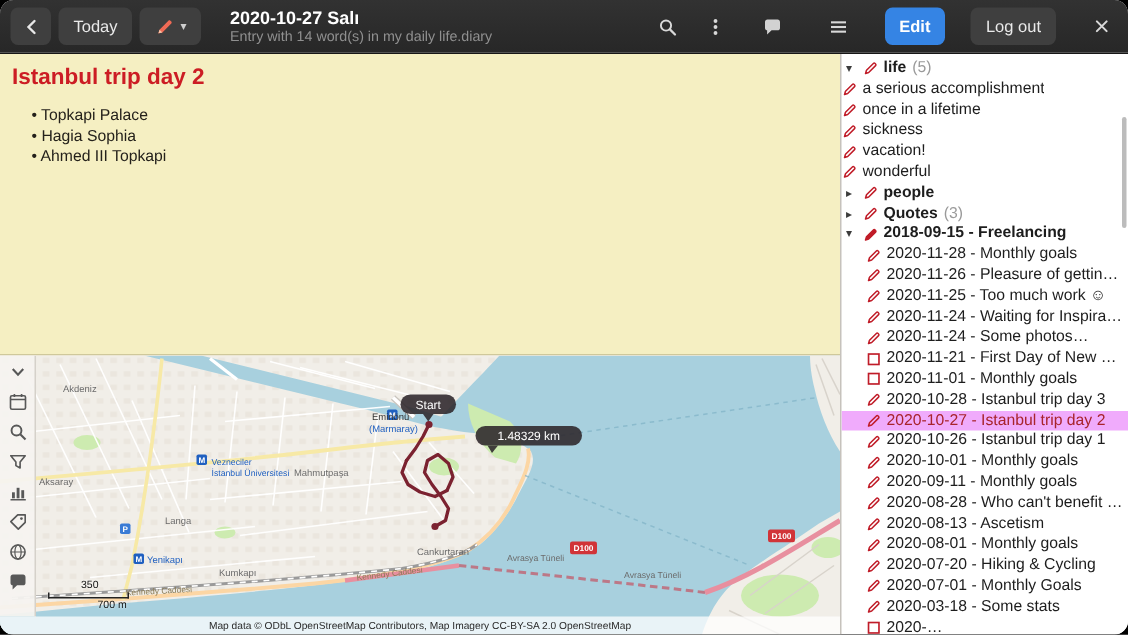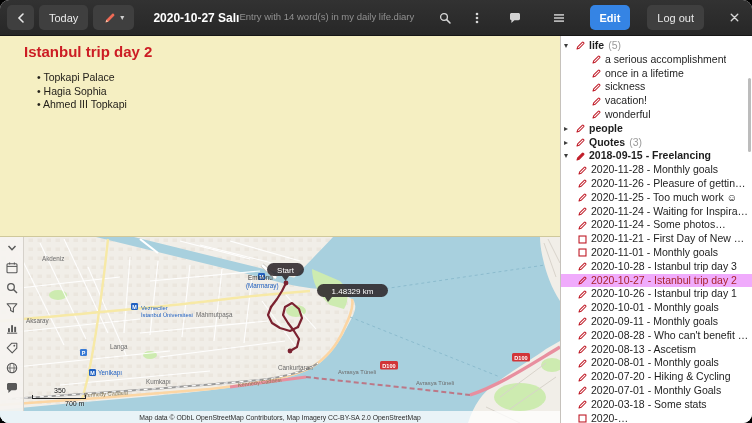--- a/index.html
+++ b/index.html
@@ -10,31 +10,31 @@
   
   .titlebar{height:36px;background:linear-gradient(#323232,#272727);display:flex;align-items:stretch;
     border-bottom:1px solid #161616;}
   .tb-left{width:560px;display:flex;align-items:center;padding:4px 7px;gap:5px;}
   .tb-right{flex:1;display:flex;align-items:center;padding:0 4px;gap:17px;}
   .btn{height:25px;border-radius:5px;background:#3f3f3f;color:#eaeaea;font-size:11px;
     display:inline-flex;align-items:center;justify-content:center;padding:0 10px;border:none;cursor:default;white-space:nowrap;}
   .btn.flat{background:transparent;}
   .btn.icon{width:27px;padding:0;}
   .btn.suggested{background:#3584e4;color:#fff;font-weight:bold;}
-  .title-block{margin-left:14px;display:flex;flex-direction:row;justify-content:center;min-width:0;}
+  .title-block{margin-left:14px;display:flex;flex-direction:column;justify-content:center;min-width:0;}
   .tb-title{font-size:12px;font-weight:bold;color:#fff;line-height:14px;}
   .tb-sub{font-size:9.5px;color:#909090;line-height:11px;}
   .ml-auto{margin-left:auto;}
   .caret{font-size:8px;color:#cfcfcf;margin-left:3px;}
 
   
   .content{display:flex;height:387px;}
   .left{width:560px;display:flex;flex-direction:column;}
 
-  .editor{height:201px;background:#f5efc2;border-bottom:1px solid #cfc89b;padding:5px 24px;overflow:hidden;}
+  .editor{height:201px;background:#f5efc2;border-bottom:1px solid #cfc89b;padding:5px 8px;overflow:hidden;}
   .editor h1{color:#cc1d24;font-size:15px;margin:2px 0 11px;font-weight:bold;}
   .editor ul{margin:0;padding-left:13px;list-style:none;font-size:10.5px;color:#24211b;}
   .editor li{line-height:13.5px;}
   .editor li::before{content:"• ";}
 
   .maparea{position:relative;flex:1;overflow:hidden;background:#f1eee8;}
   .maparea svg.map{position:absolute;inset:0;width:100%;height:100%;display:block;}
   .mtbar{position:absolute;left:0;top:0;bottom:12px;width:24px;background:rgba(245,243,240,.94);
     border-right:1px solid #d5d1ca;display:flex;flex-direction:column;align-items:center;padding-top:1px;gap:1px;z-index:5;}
   .mtb{width:20px;height:19px;border:none;background:transparent;padding:2px;display:flex;align-items:center;justify-content:center;}
@@ -45,21 +45,21 @@
   .s-bar{width:54px;height:4px;border:1px solid #222;border-top:none;}
   .s-bot{margin-left:33px;margin-top:1px;}
   .attr{position:absolute;left:0;right:0;bottom:0;height:12px;background:rgba(255,255,255,.75);z-index:6;
     display:flex;align-items:center;justify-content:center;font-size:6.8px;color:#2b2b2b;white-space:nowrap;}
 
   
   .sidebar{flex:1;background:#fff;border-left:1px solid #c6c2bc;overflow:hidden;position:relative;padding-top:3px;}
   .trow{display:flex;align-items:center;height:13.8px;line-height:13.8px;padding-right:2px;
     white-space:nowrap;overflow:hidden;font-size:10.5px;color:#1d1d1d;}
   .trow.lvl0{padding-left:3px;font-weight:bold;}
-  .trow.child{padding-left:30px;font-weight:normal;}
+  .trow.child{font-weight:normal;}
   .trow.entry{padding-left:16px;}
   .trow.sel{background:#f0abfc;color:#a8242c;}
   .ricon{width:11px;height:11px;margin-right:3px;flex:none;}
   .exp{width:11px;font-size:8px;color:#3c3c3c;flex:none;font-weight:normal;}
   .cnt{color:#9a9a9a;font-weight:normal;margin-left:4px;}
   .lbl{overflow:hidden;text-overflow:ellipsis;}
   .sb-scroll{position:absolute;right:1px;top:42px;width:3px;height:74px;background:#bcbcbc;border-radius:2px;}
 </style>
 </head>
 <body>

